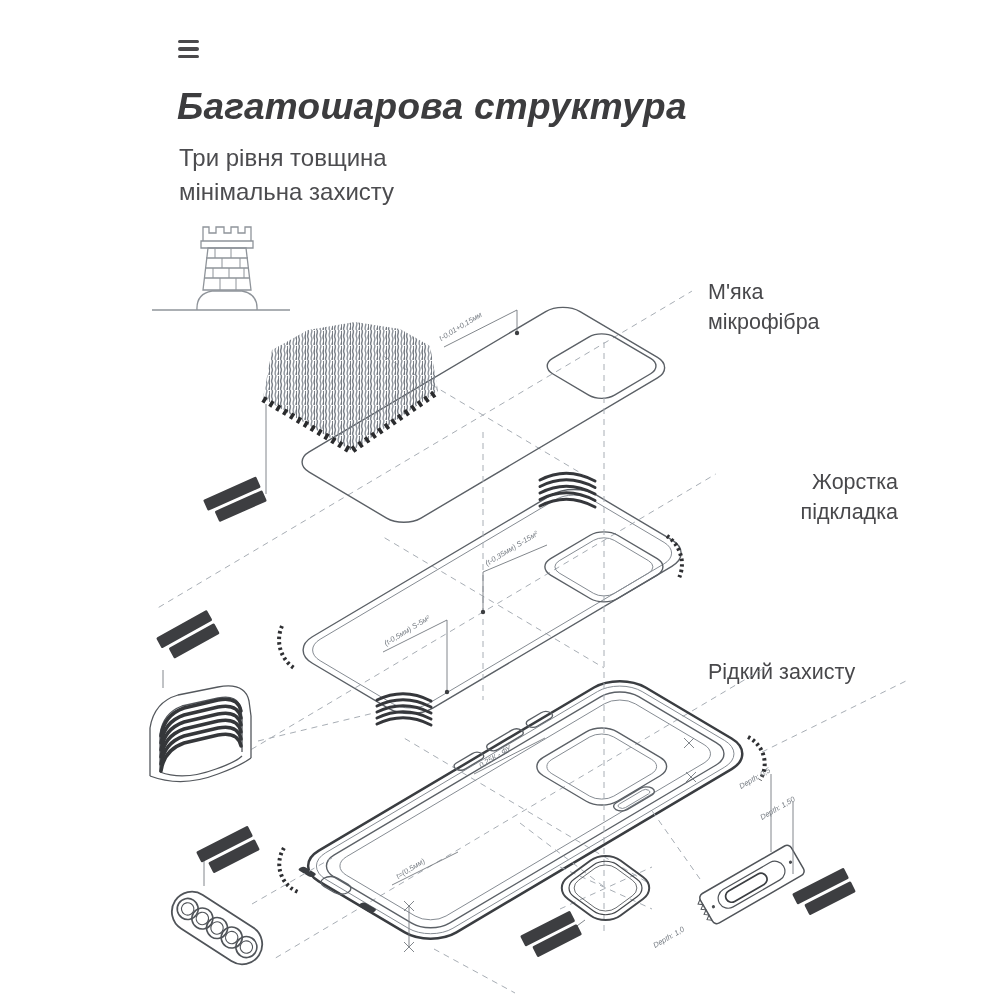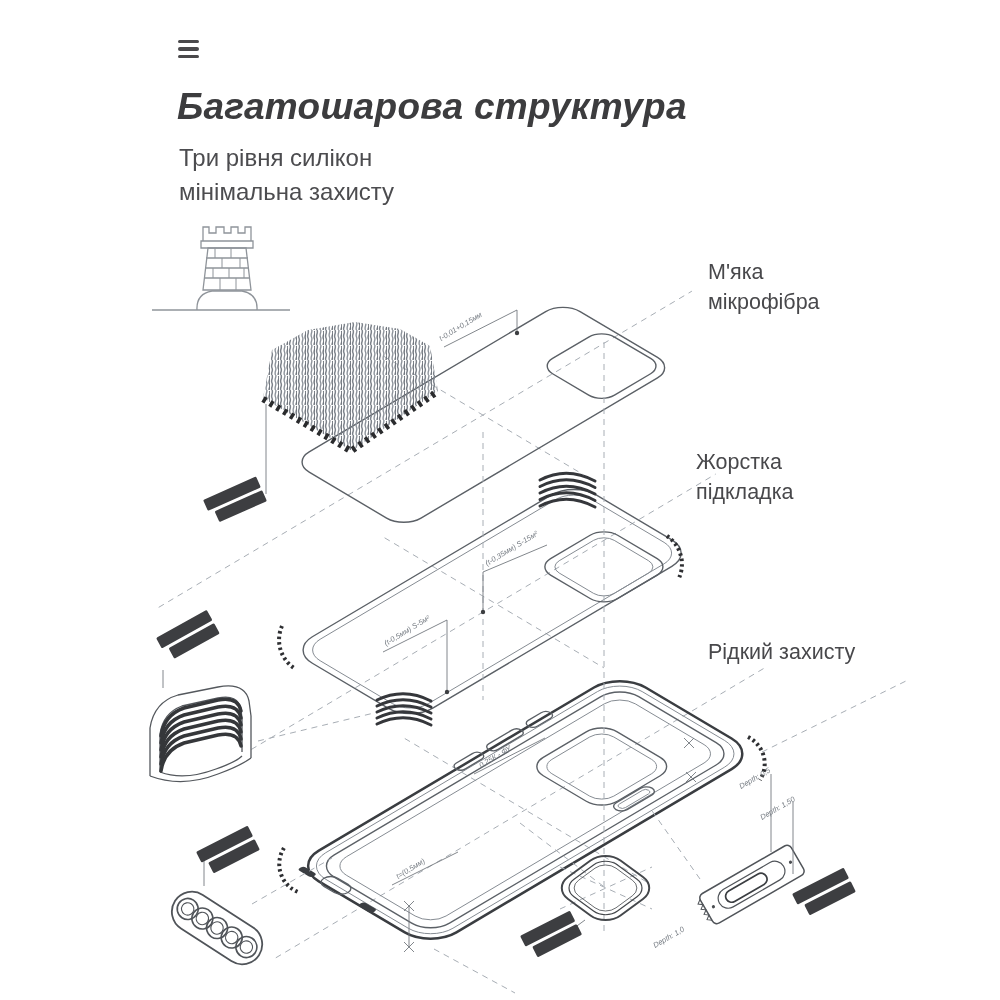--- a/index.html
+++ b/index.html
@@ -3,23 +3,23 @@
 <meta charset="utf-8">
 <style>
   html,body{margin:0;padding:0;background:#ffffff;}
   .page{position:relative;width:928px;height:1000px;background:#ffffff;overflow:hidden;
         font-family:"Liberation Sans",sans-serif;}
   .menu{position:absolute;left:178px;top:38px;width:27px;height:26px;background:none;border:0;padding:0;cursor:pointer;}
   .menu span{display:block;width:21px;height:3.5px;background:#4a494b;border-radius:2px;margin:0 0 4px;}
   .title{position:absolute;left:177px;top:86px;margin:0;font-style:italic;font-weight:800;
          font-size:37px;letter-spacing:.3px;color:#3c3c3e;white-space:nowrap;}
   .subtitle{position:absolute;left:179px;top:141px;font-size:24px;line-height:34px;color:#4c4c4f;}
-  .callout{position:absolute;width:170px;font-size:21.5px;line-height:30px;color:#48484b;}
+  .callout{position:absolute;width:170px;font-size:21.5px;line-height:30px;color:#48484b;margin-top:20px;}
   .c1{left:708px;top:257px;}
-  .c2{left:696px;top:447px;}
+  .c2{left:728px;top:447px;text-align:right;}
   .c3{left:708px;top:637px;}
   .art{position:absolute;left:0;top:0;}
   .iso *{vector-effect:non-scaling-stroke;}
   svg text{font-family:"Liberation Sans",sans-serif;font-style:italic;fill:#787e85;font-size:7.5px;}
   .ln{stroke:#5b6066;fill:none;stroke-width:1.4;}
   .lnthin{stroke:#868c93;fill:none;stroke-width:1;}
   .lnheavy{stroke:#3a3d41;fill:none;stroke-width:2.5;}
   .dash{stroke:#a8aeb5;fill:none;stroke-width:1;stroke-dasharray:6 5;}
   .rib{stroke:#35373b;fill:none;stroke-width:3;stroke-linecap:round;}
   .serr{stroke:#2e2f32;fill:none;stroke-width:4;stroke-dasharray:2.5 3;}
@@ -34,21 +34,21 @@
 
   <button class="menu" aria-label="menu">
     <span></span>
     <span></span>
     <span></span>
   </button>
 
   <h1 class="title">Багатошарова структура</h1>
 
   <div class="subtitle">
-    <div>Три рівня силікон</div>
+    <div>Три рівня товщина</div>
     <div>мінімальна захисту</div>
   </div>
 
   <div class="callout c1">М'яка мікрофібра</div>
   <div class="callout c2">Жорстка підкладка</div>
   <div class="callout c3">Рідкий захисту</div>
 
   <svg class="art" width="1000" height="1000" viewBox="0 0 1000 1000">
     <defs>
       <pattern id="dots" width="7" height="7" patternUnits="userSpaceOnUse">

